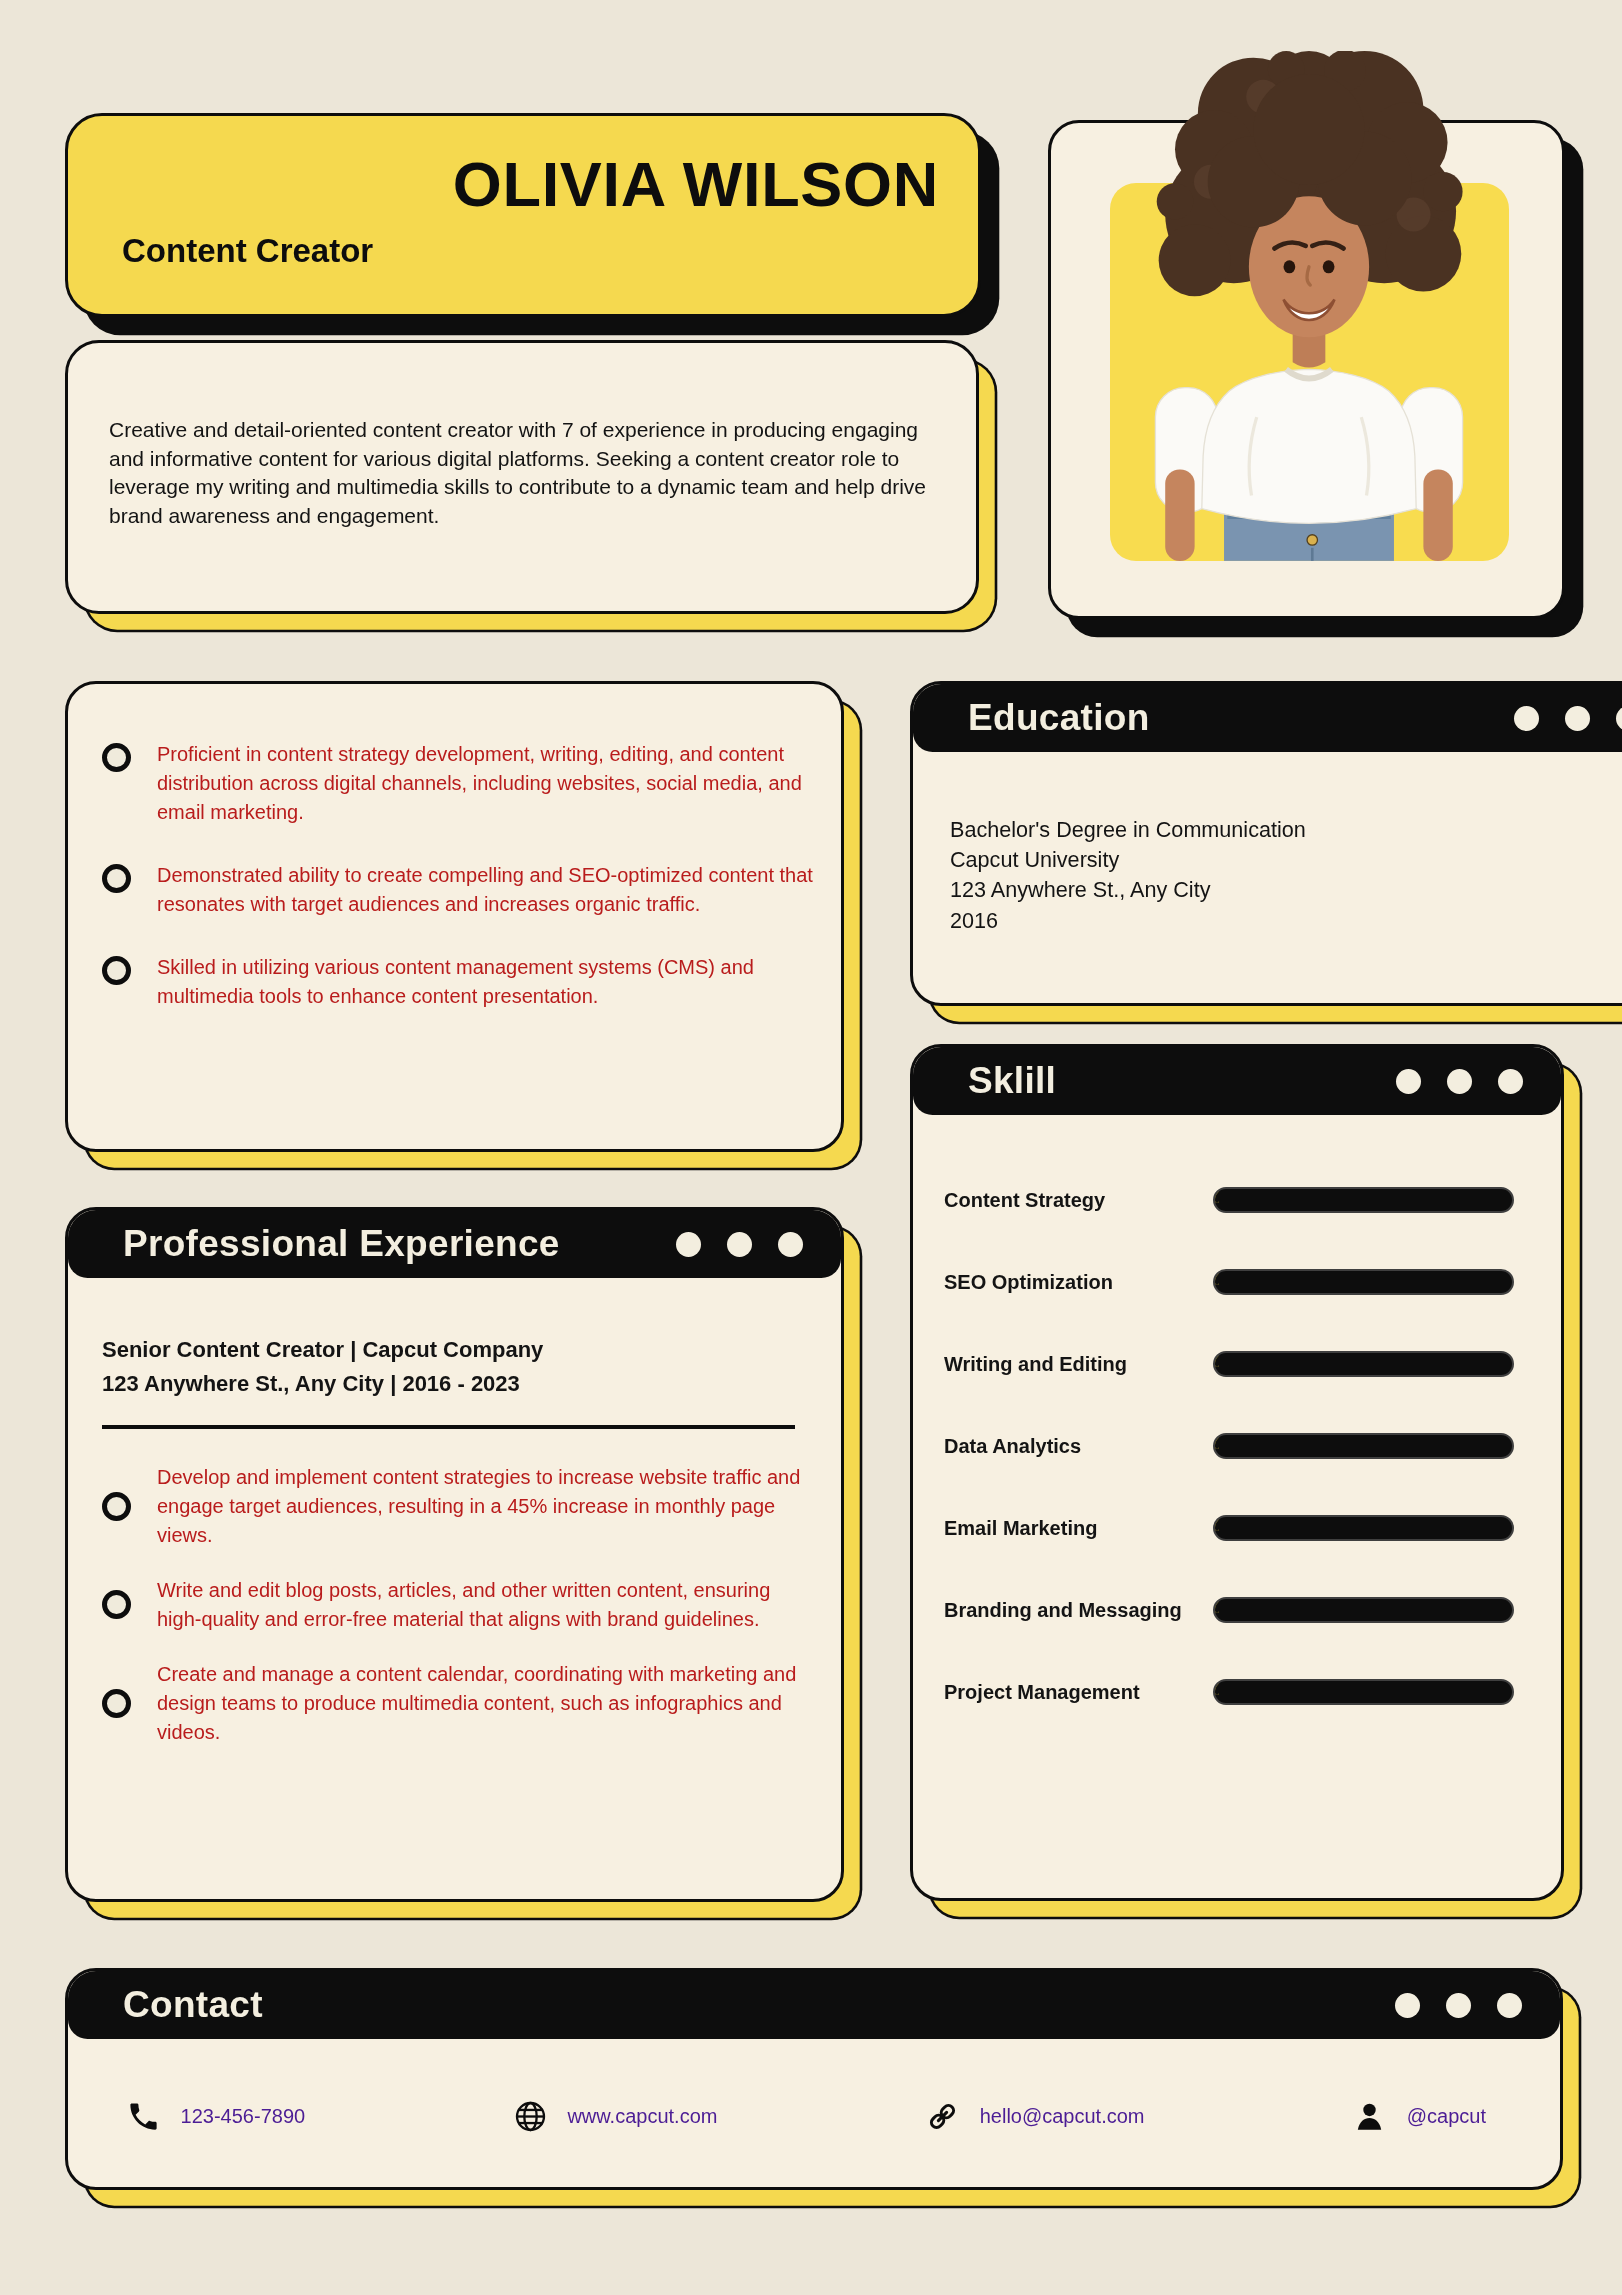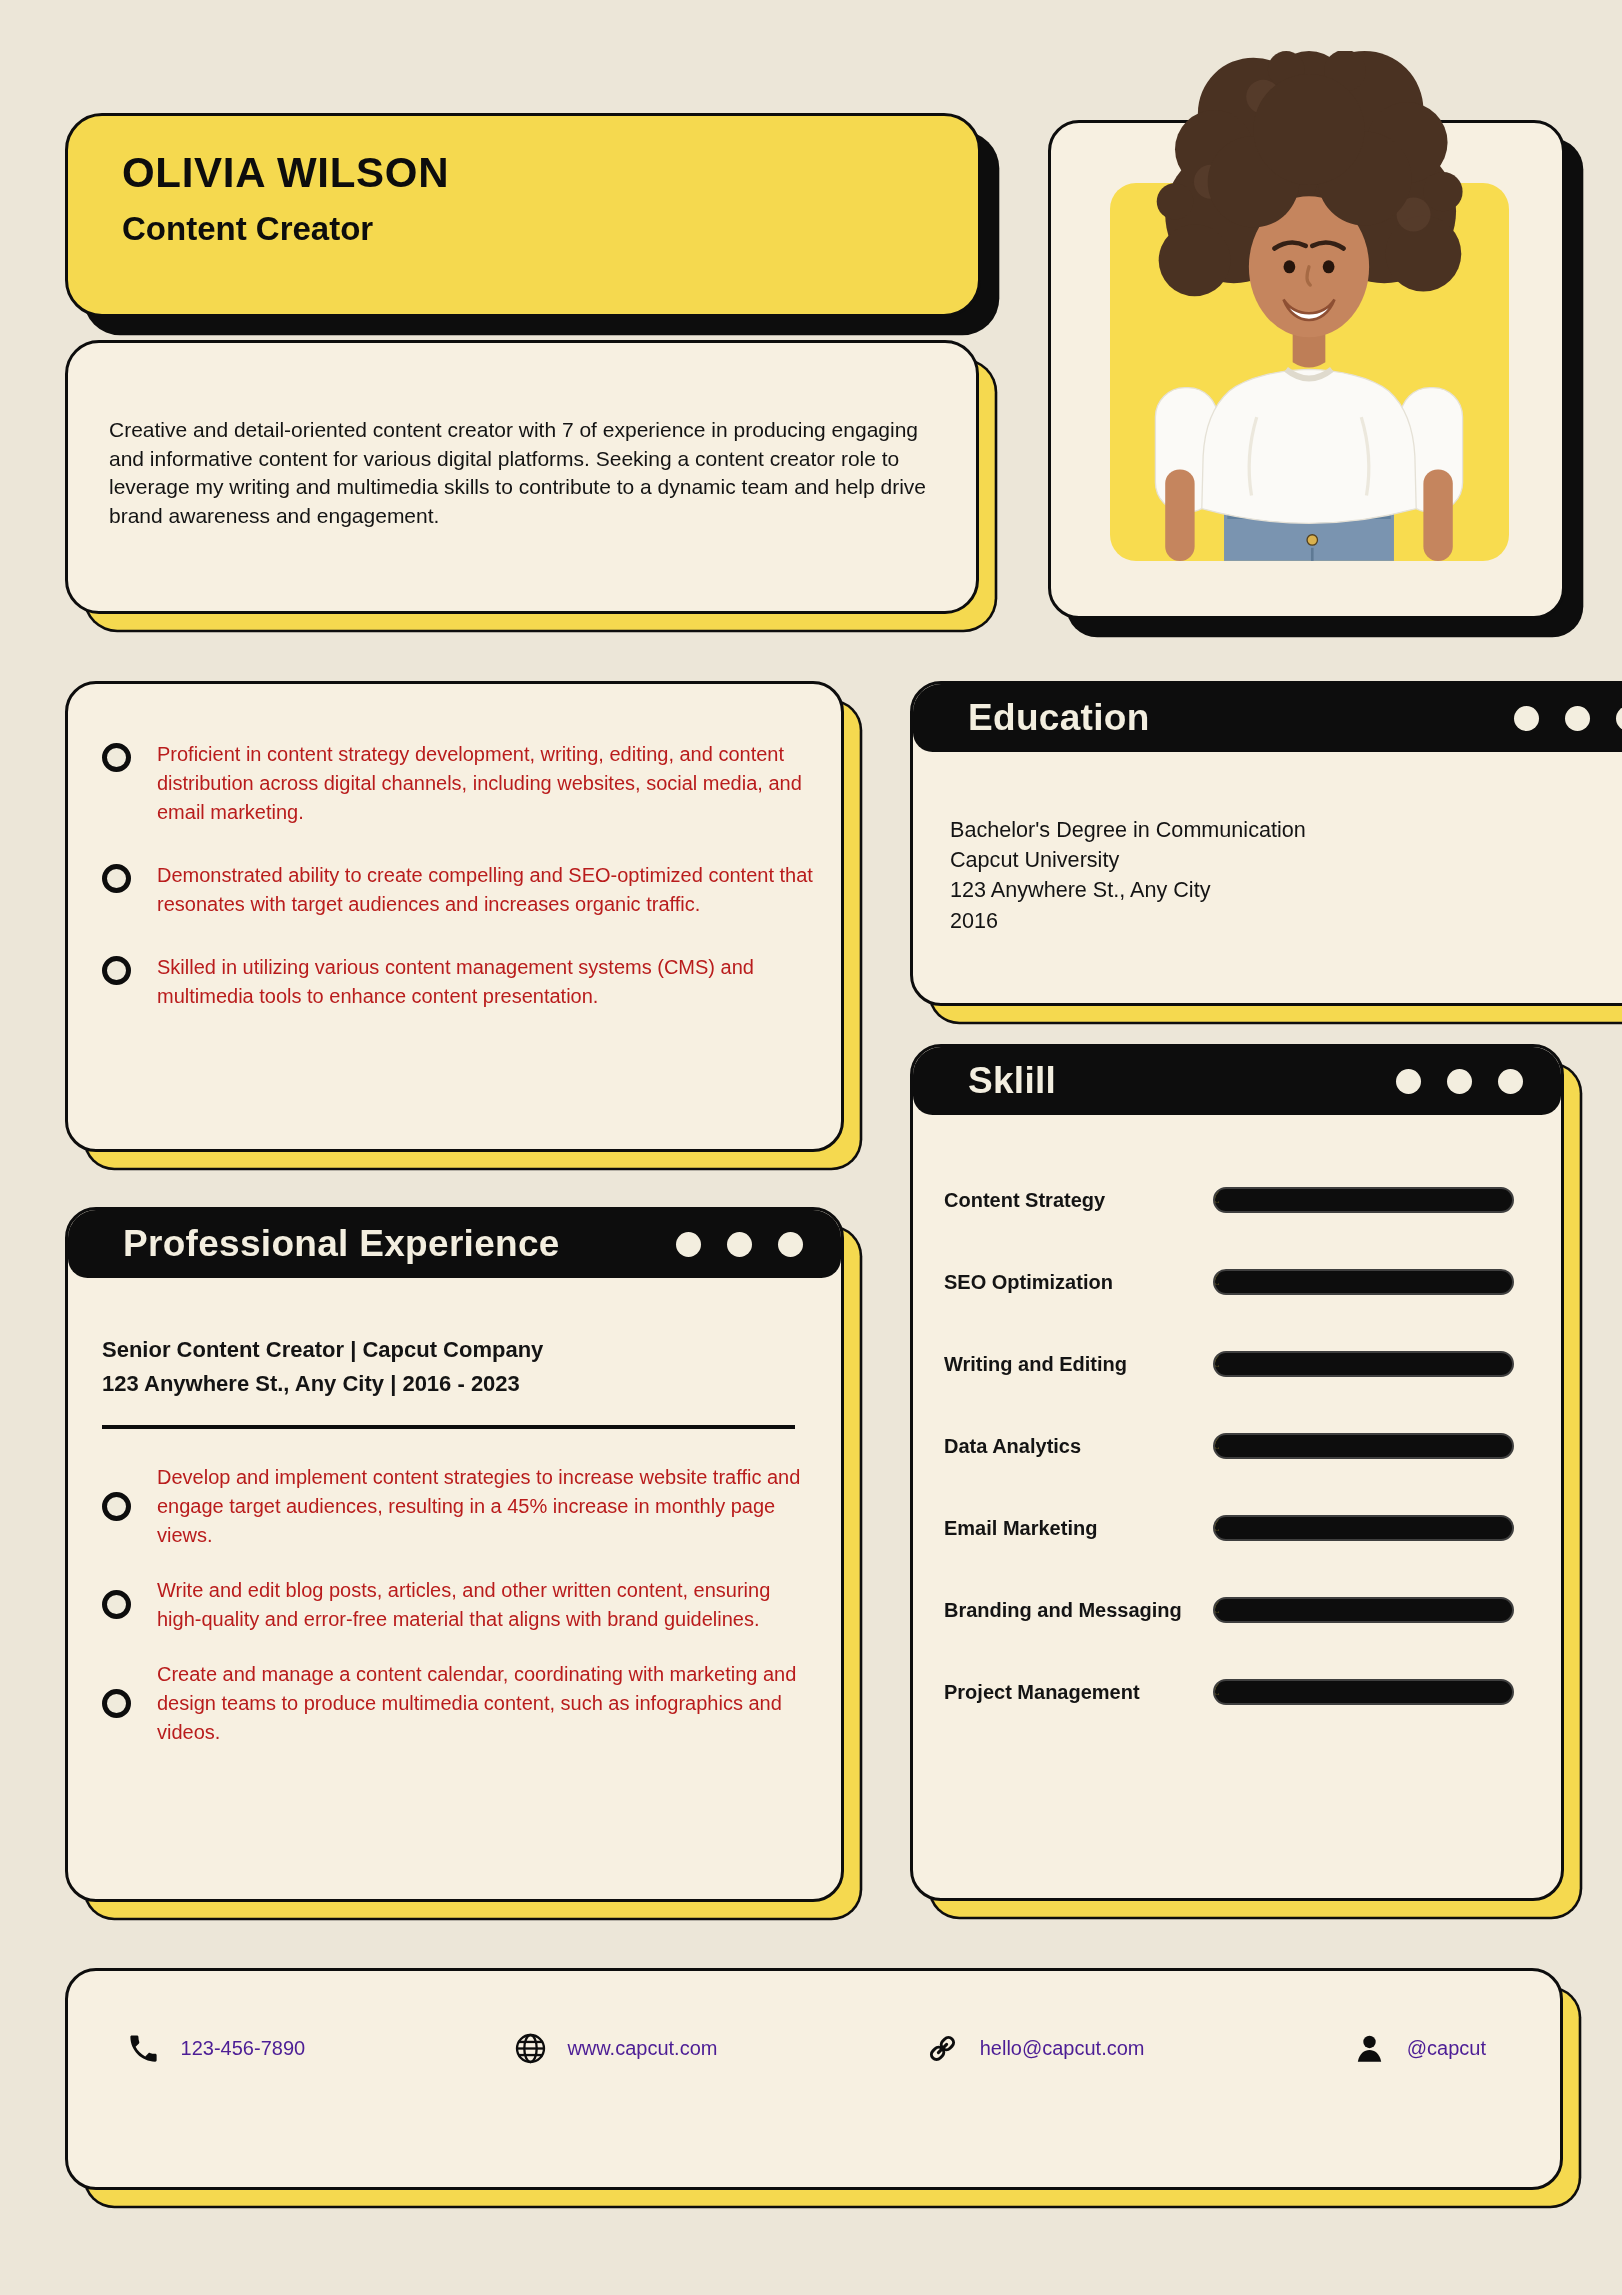--- a/index.html
+++ b/index.html
@@ -6,21 +6,21 @@
   html,body { width:1623px; }
   body { font-family:"Liberation Sans","DejaVu Sans",sans-serif; }
   .page { position:relative; width:1623px; height:2295px; background:#ECE6D8; overflow:hidden; }
 
   .card { position:absolute; border:3.9px solid #0D0D0D; background:#F7F0E1; }
   .shadow-black { box-shadow:18.3px 18.3px 0 0 #0D0D0D; }
   .shadow-yellow { box-shadow:18.3px 18.3px 0 -2.6px #F5D94F, 18.3px 18.3px 0 0 #0D0D0D; }
 
   
   .header-card { left:65px; top:113px; width:916px; height:204px; background:#F5D94F; border-radius:37px; padding:34px 39px 0 54px; }
-  .name { font-size:42px; font-weight:700; color:#0D0D0D; letter-spacing:0.7px; line-height:1.08; }
+  .name { font-size:63px; font-weight:700; color:#0D0D0D; letter-spacing:0.7px; line-height:1.08;text-align:right; }
   .role { font-size:33px; font-weight:700; color:#0D0D0D; margin-top:14.4px; }
 
   
   .photo-card { left:1048px; top:120px; width:517px; height:499px; border-radius:31px; }
   .photo-bg { position:absolute; left:59px; top:60px; width:399px; height:378px; background:#F8DC4F; border-radius:26px; }
   .portrait { position:absolute; left:75px; top:-72px; width:366px; height:510px; }
 
   
   .intro-card { left:65px; top:340px; width:914px; height:274px; border-radius:34px; padding:73px 33px 0 41px; }
   .intro-card p { font-size:21px; line-height:1.36; color:#141414; }
@@ -253,20 +253,28 @@
           </li>
         <li>
             <span class="marker"></span>
             <p>Create and manage a content calendar, coordinating with marketing and design teams to produce multimedia content, such as infographics and videos.</p>
           </li>
       </ul>
     </div>
   </section>
 
   <section class="card shadow-yellow win pos-contact">
+    <div class="win-bar">
+      <span class="win-title">Contact</span>
+      <span class="win-dots">
+        <i></i>
+          <i></i>
+          <i></i>
+      </span>
+    </div>
     <div class="contact-body">
       <div class="contact-item">
         <svg class="cicon" viewBox="0 0 48 48">
             <path fill="#0D0D0D" d="M13.2 21.6c2.8 5.6 7.6 10.2 13.2 13.2l4.4-4.4c.6-.6 1.4-.8 2-.4 2.2.8 4.6 1.2 7.2 1.2 1.2 0 2 .8 2 2V40c0 1.2-.8 2-2 2C21.2 42 6 26.8 6 8c0-1.2.8-2 2-2h7c1.2 0 2 .8 2 2 0 2.4.4 4.8 1.2 7.2.2.6 0 1.4-.4 2l-4.6 4.4z"></path>
           </svg>
         <span>123-456-7890</span>
       </div>
       <div class="contact-item">
         <svg class="cicon" viewBox="0 0 48 48" fill="none" stroke="#0D0D0D" stroke-width="3.2">
             <circle cx="24" cy="24" r="18.5"></circle>

